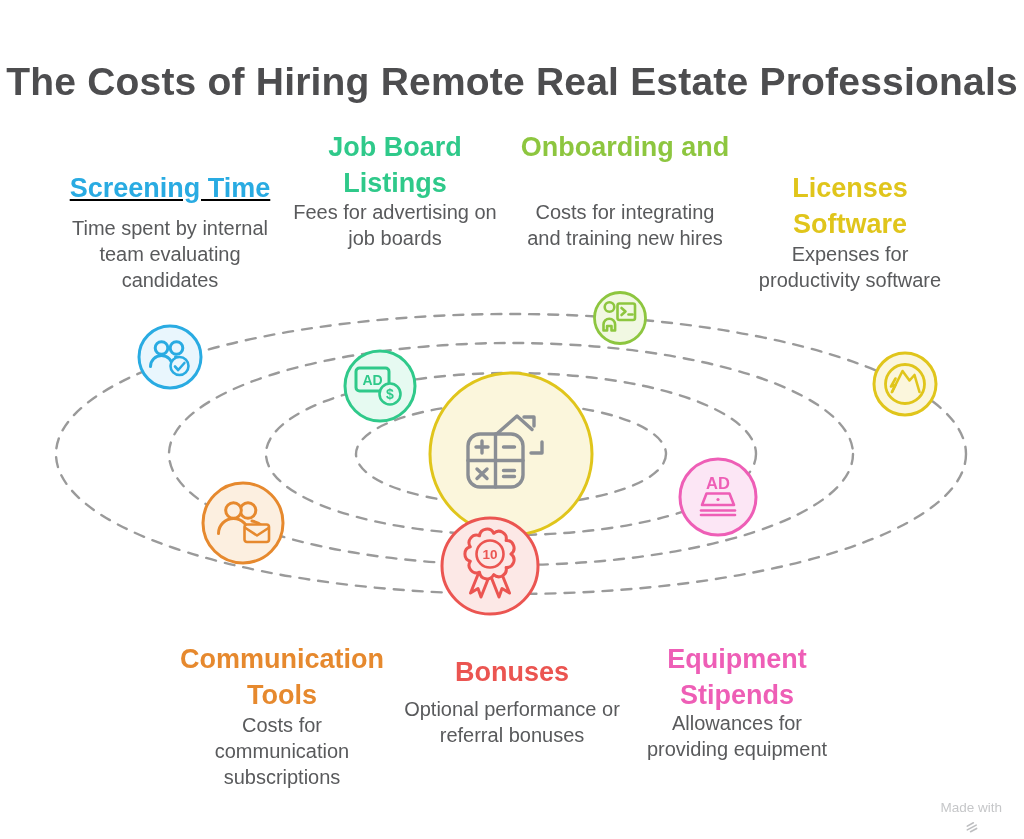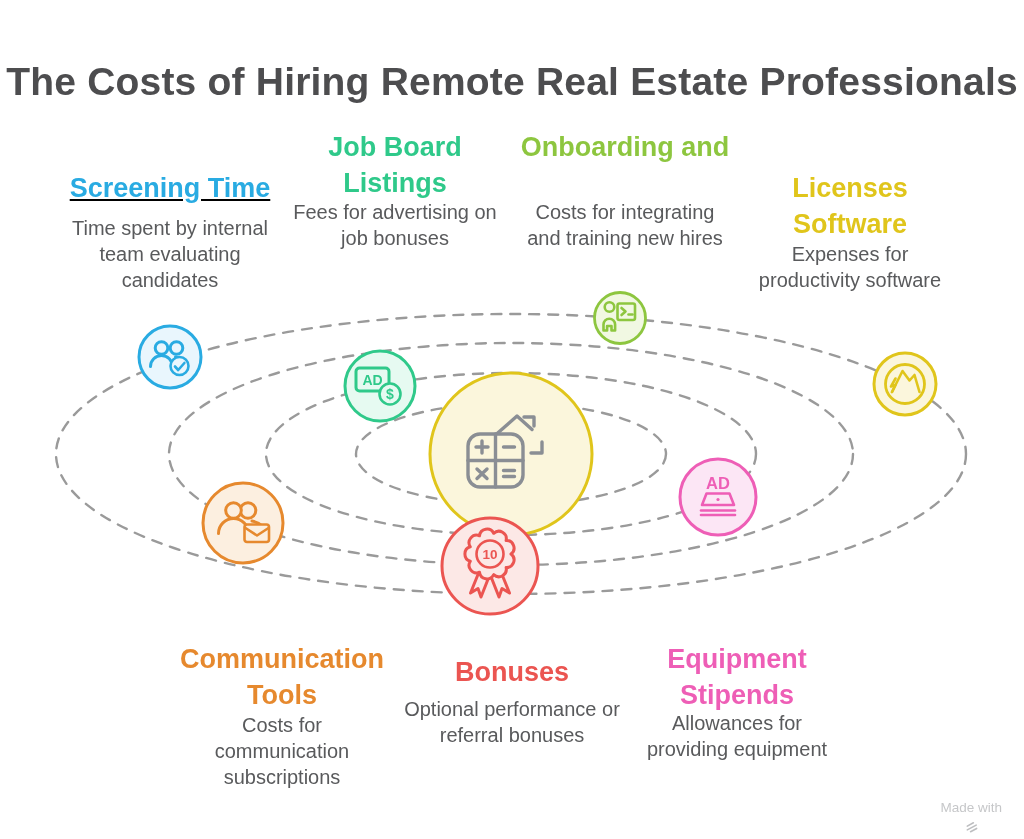--- a/index.html
+++ b/index.html
@@ -166,21 +166,21 @@
 
   <div class="label-block" style="left: 275px; top: 130px; --c: #2FC98A; --tint: #E6FAF1;">
     <div class="heading">
       <span>Job Board</span>
       <span>Listings</span>
     </div>
   </div>
   <div class="label-block" style="left:275px;top:199px;">
     <div class="desc">
       <span>Fees for advertising on</span>
-      <span>job bonuses</span>
+      <span>job boards</span>
     </div>
   </div>
 
   <div class="label-block" style="left: 505px; top: 130px; --c: #8DC63F; --tint: #F1F8E2;">
     <div class="heading">
       <span>Onboarding and</span>
     </div>
   </div>
   <div class="label-block" style="left:505px;top:199px;">
     <div class="desc">

